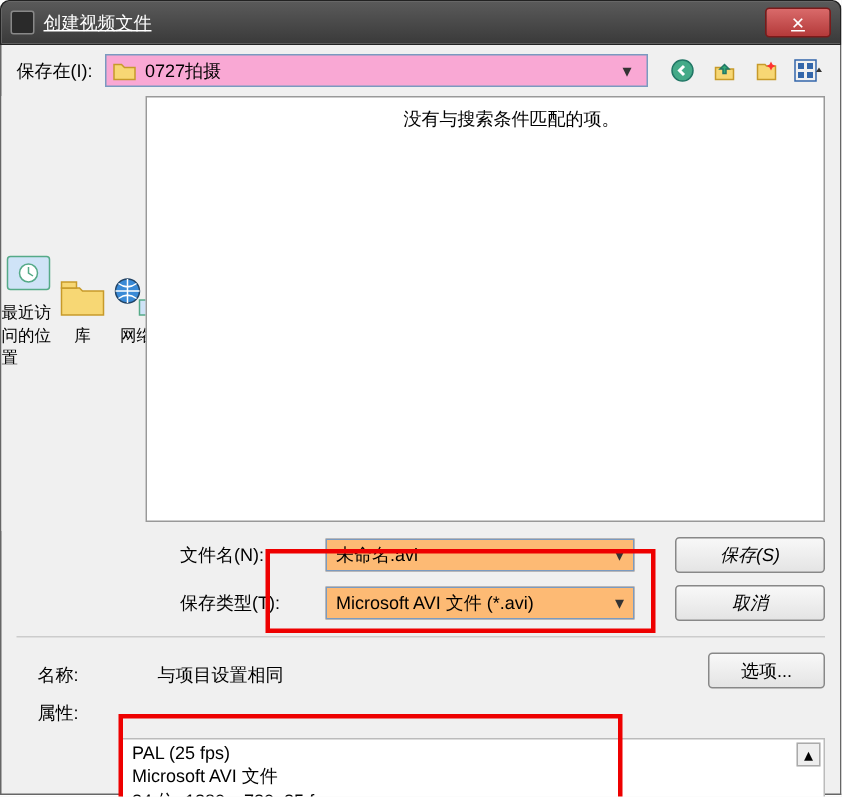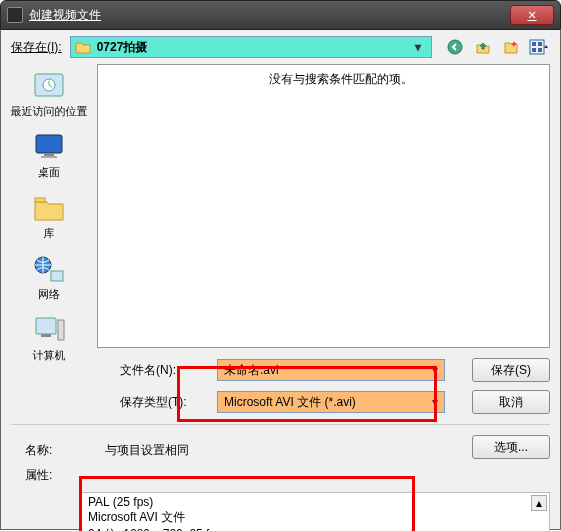--- a/index.html
+++ b/index.html
@@ -6,38 +6,38 @@
 body { width: 561px; height: 531px; background: #fff; }
 
 .titlebar { height: 30px; background: linear-gradient(#5a5a5a, #3a3a3a); color: #fff; display: flex; align-items: center; padding: 0 6px; border: 1px solid #222; border-top-left-radius: 6px; border-top-right-radius: 6px; text-decoration: underline; }
 .titlebar .appicon { width: 16px; height: 16px; background: #2a2a2a; border: 1px solid #888; margin-right: 6px; border-radius: 2px; }
 .titlebar .title { font-size: 12px; flex: 1; }
 .titlebar .closebtn { width: 44px; height: 20px; background: linear-gradient(#d96a6a, #b43a3a); border: 1px solid #7a1a1a; border-radius: 3px; color: #fff; display: flex; align-items: center; justify-content: center; font-size: 11px; cursor: pointer; }
 
 .window-body { border: 1px solid #666; border-top: none; background: #f0f0f0; height: 500px; position: relative; }
 
 .toolbar-row { display: flex; align-items: center; padding: 6px 10px; font-size: 12px; }
-.toolbar-row label { margin-right: 8px; text-decoration: underline; }
-.location-select { flex: 1; display: flex; align-items: center; background: #5eead4; border: 1px solid #7a9ac0; height: 22px; padding: 0 4px; position: relative; font-weight: bold; }
+.toolbar-row label { margin-right: 8px; }
+.location-select { flex: 1; display: flex; align-items: center; background: #f9a8d4; border: 1px solid #7a9ac0; height: 22px; padding: 0 4px; position: relative; }
 .location-select .folder-icon { width: 16px; height: 14px; margin-right: 6px; }
 .location-select .dd { margin-left: auto; width: 18px; text-align: center; color: #333; cursor: pointer; }
 .tool-icons { display: flex; gap: 6px; margin-left: 12px; }
 .tool-icons span { width: 22px; height: 22px; display: flex; align-items: center; justify-content: center; cursor: pointer; border: 1px solid transparent; border-radius: 3px; }
 
 .main-area { display: flex; height: 290px; }
-.places-bar { width: 96px; background: #f0f0f0; display: flex; flex-direction: column; align-items: center; font-size: 11px; padding-top: 6px; }
+.places-bar { width: 96px; background: #f0f0f0; display: flex; align-items: center; font-size: 11px; padding-top: 6px; }
 .place { display: flex; flex-direction: column; align-items: center; margin-bottom: 12px; cursor: pointer; }
 .place .picon { width: 36px; height: 32px; margin-bottom: 2px; }
 .file-pane { flex: 1; background: #fff; border: 1px solid #999; margin-right: 10px; margin-bottom: 6px; font-size: 12px; text-align: center; padding-top: 6px; padding-left: 35px; }
 
 .row2 { display: flex; align-items: center; padding: 4px 10px; font-size: 12px; gap: 13px; }
 .row2 label { width: 80px; margin-right: 4px; text-align: left; }
 .row2 .field { flex: 1; border: 1px solid #7a9ac0; background: #fdba74; height: 22px; padding: 0 6px; display: flex; align-items: center; position: relative; }
 .row2 .field .dd { position: absolute; right: 0; top: 0; bottom: 0; width: 18px; display: flex; align-items: center; justify-content: center; cursor: pointer; color: #333; }
-.row2 .btn { width: 78px; height: 24px; margin-left: 14px; background: linear-gradient(#f8f8f8,#e4e4e4); border: 1px solid #888; border-radius: 3px; font-size: 12px; cursor: pointer; }
+.row2 .btn { width: 100px; height: 24px; margin-left: 14px; background: linear-gradient(#f8f8f8,#e4e4e4); border: 1px solid #888; border-radius: 3px; font-size: 12px; cursor: pointer; font-style: italic; }
 
 .divider { height: 1px; background: #ccc; margin: 6px 10px; }
 
 .row3 { display: flex; font-size: 12px; padding: 4px 10px; align-items: flex-end; }
 .row3 label { width: 80px; }
 .row3 .val { flex: 1; }
 .row3 .btn { width: 78px; height: 24px; background: linear-gradient(#f8f8f8,#e4e4e4); border: 1px solid #888; border-radius: 3px; font-size: 12px; cursor: pointer; }
 
 .attrs-box { margin: 4px 10px 0 80px; border: 1px solid #bbb; background: #fff; height: 72px; font-size: 12px; padding: 2px 6px; font-family: SimSun, monospace; position: relative; }
 .attrs-box .scroll { position: absolute; right: 2px; top: 2px; bottom: 2px; width: 16px; display: flex; flex-direction: column; justify-content: space-between; }
@@ -111,30 +111,20 @@
               <rect x="4" y="4" width="28" height="22" rx="2" fill="#cfe3f7" stroke="#5a8"></rect>
               <circle cx="18" cy="15" r="6" fill="#fff" stroke="#5a8"></circle>
               <path d="M18 11v4l3 2" stroke="#5a8" fill="none"></path>
             </svg>
           </span>
         <span>最近访问的位置</span>
       </div>
       <div class="place">
         <span class="picon">
             <svg width="36" height="32">
-              <rect x="5" y="4" width="26" height="18" rx="2" fill="#2a6acc" stroke="#134"></rect>
-              <rect x="13" y="22" width="10" height="3" fill="#888"></rect>
-              <rect x="10" y="25" width="16" height="2" fill="#aaa"></rect>
-            </svg>
-          </span>
-        <span>桌面</span>
-      </div>
-      <div class="place">
-        <span class="picon">
-            <svg width="36" height="32">
               <path d="M4 10h12l2 2h14v16H4z" fill="#f7d774" stroke="#c79a2a"></path>
               <rect x="4" y="6" width="10" height="4" fill="#f7d774" stroke="#c79a2a"></rect>
             </svg>
           </span>
         <span>库</span>
       </div>
       <div class="place">
         <span class="picon">
             <svg width="36" height="32">
               <circle cx="12" cy="12" r="8" fill="#3a8ad6" stroke="#246"></circle>

